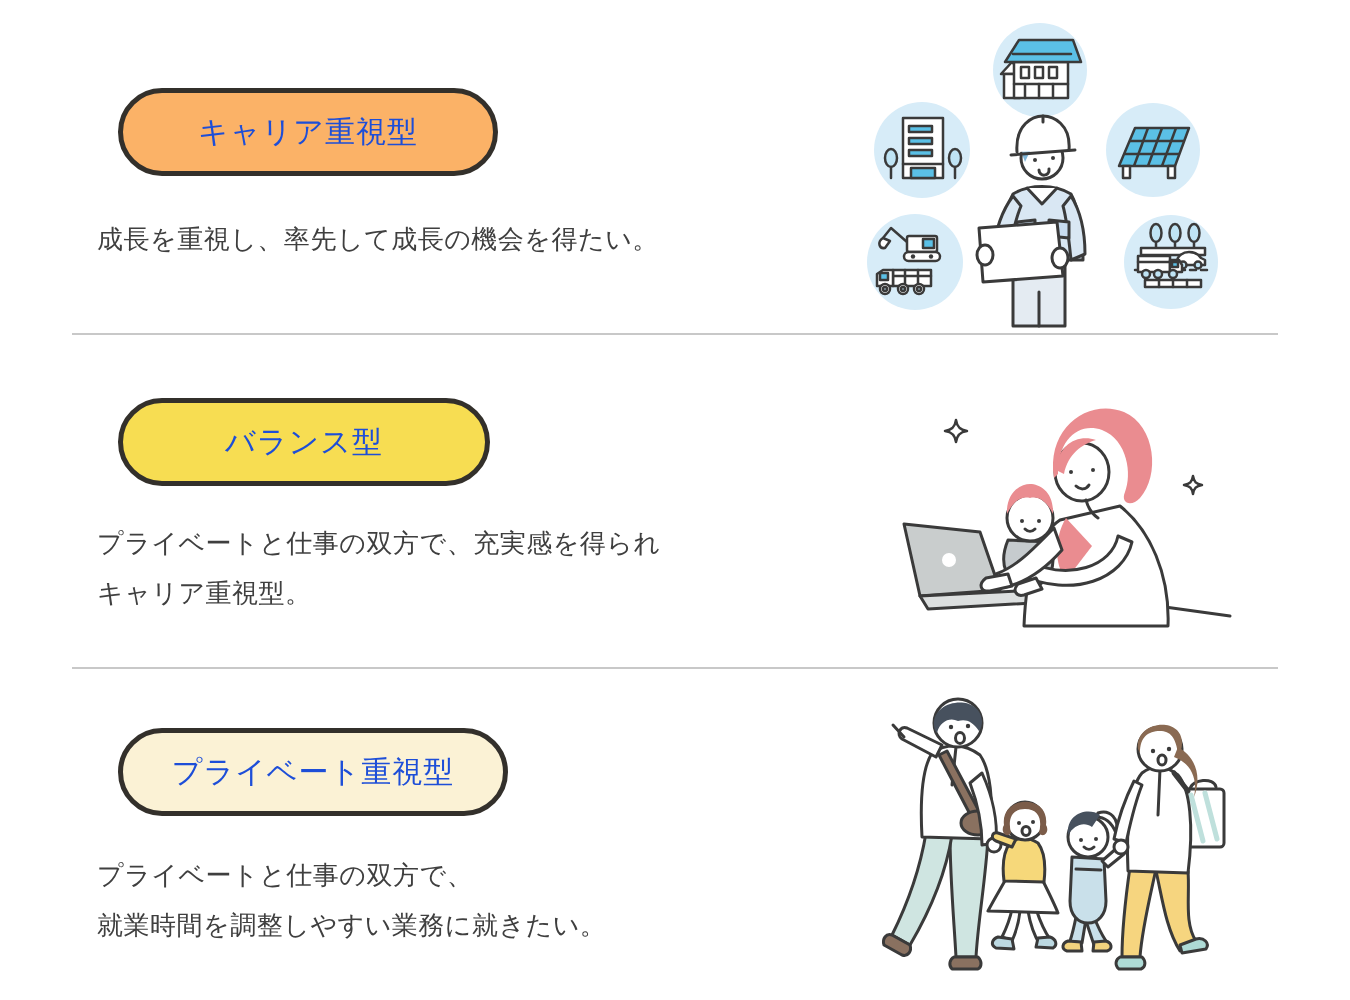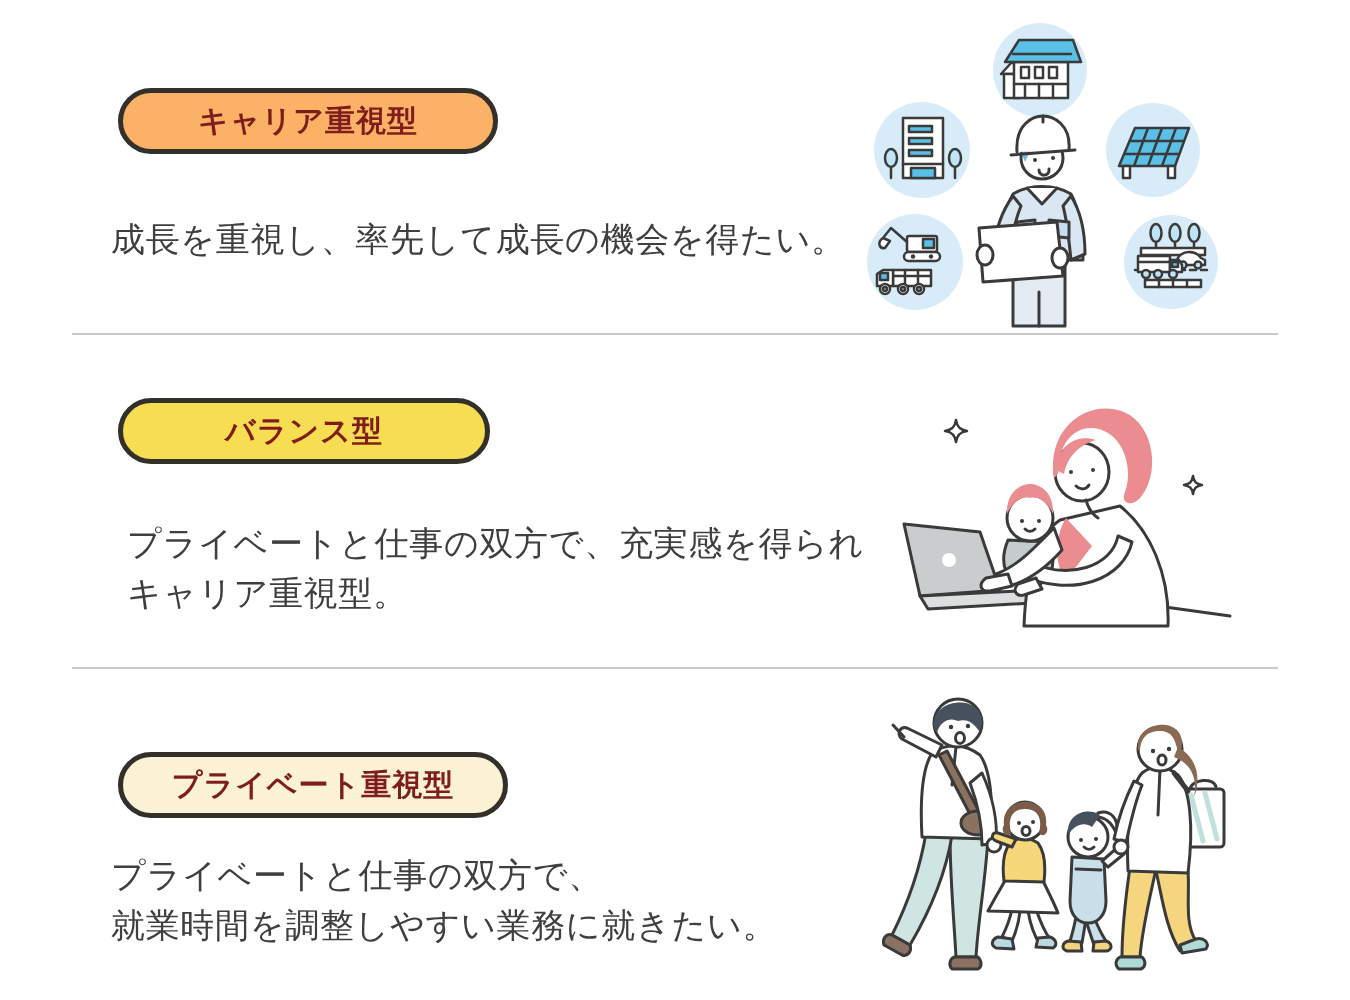--- a/index.html
+++ b/index.html
@@ -6,35 +6,35 @@
   body{
     width:1350px;height:1000px;position:relative;overflow:hidden;
     background:#ffffff;
     font-family:"Liberation Sans","DejaVu Sans",sans-serif;
   }
   .divider{position:absolute;left:72px;width:1206px;height:2px;background:#c8c8c8;}
   #divider-1{top:333px;}
   #divider-2{top:667px;}
 
   .badge{
-    position:absolute;height:66px;box-sizing:border-box;
+    position:absolute;height:88px;box-sizing:border-box;
     border:5px solid #33302b;border-radius:48px;
     display:flex;align-items:center;justify-content:center;
-    font-size:30px;font-weight:bold;color:#7f1d1d;letter-spacing:1px;
+    font-size:30px;font-weight:normal;color:#1d4ed8;letter-spacing:1px;
   }
   #badge-career{left:118px;top:88px;width:380px;}
   #badge-balance{left:118px;top:398px;width:372px;}
-  #badge-private{left:118px;top:752px;width:390px;}
+  #badge-private{left:118px;top:728px;width:390px;}
 
   .desc{
-    position:absolute;left:111px;
-    font-size:34px;color:#3f3f3f;line-height:50px;letter-spacing:0.02em;
+    position:absolute;left:97px;
+    font-size:26px;color:#3f3f3f;line-height:50px;letter-spacing:0.02em;
   }
   #desc-career{top:214px;}
-  #desc-balance{top:518px;margin-left:16px;}
+  #desc-balance{top:518px;}
   #desc-private{top:850px;}
 
   .illo{position:absolute;}
   #illo-career{left:855px;top:8px;width:385px;height:320px;}
   #illo-balance{left:878px;top:378px;width:360px;height:250px;}
   #illo-private{left:878px;top:685px;width:365px;height:308px;}
   .illo svg{width:100%;height:100%;display:block;}
 </style>
 </head>
 <body>

